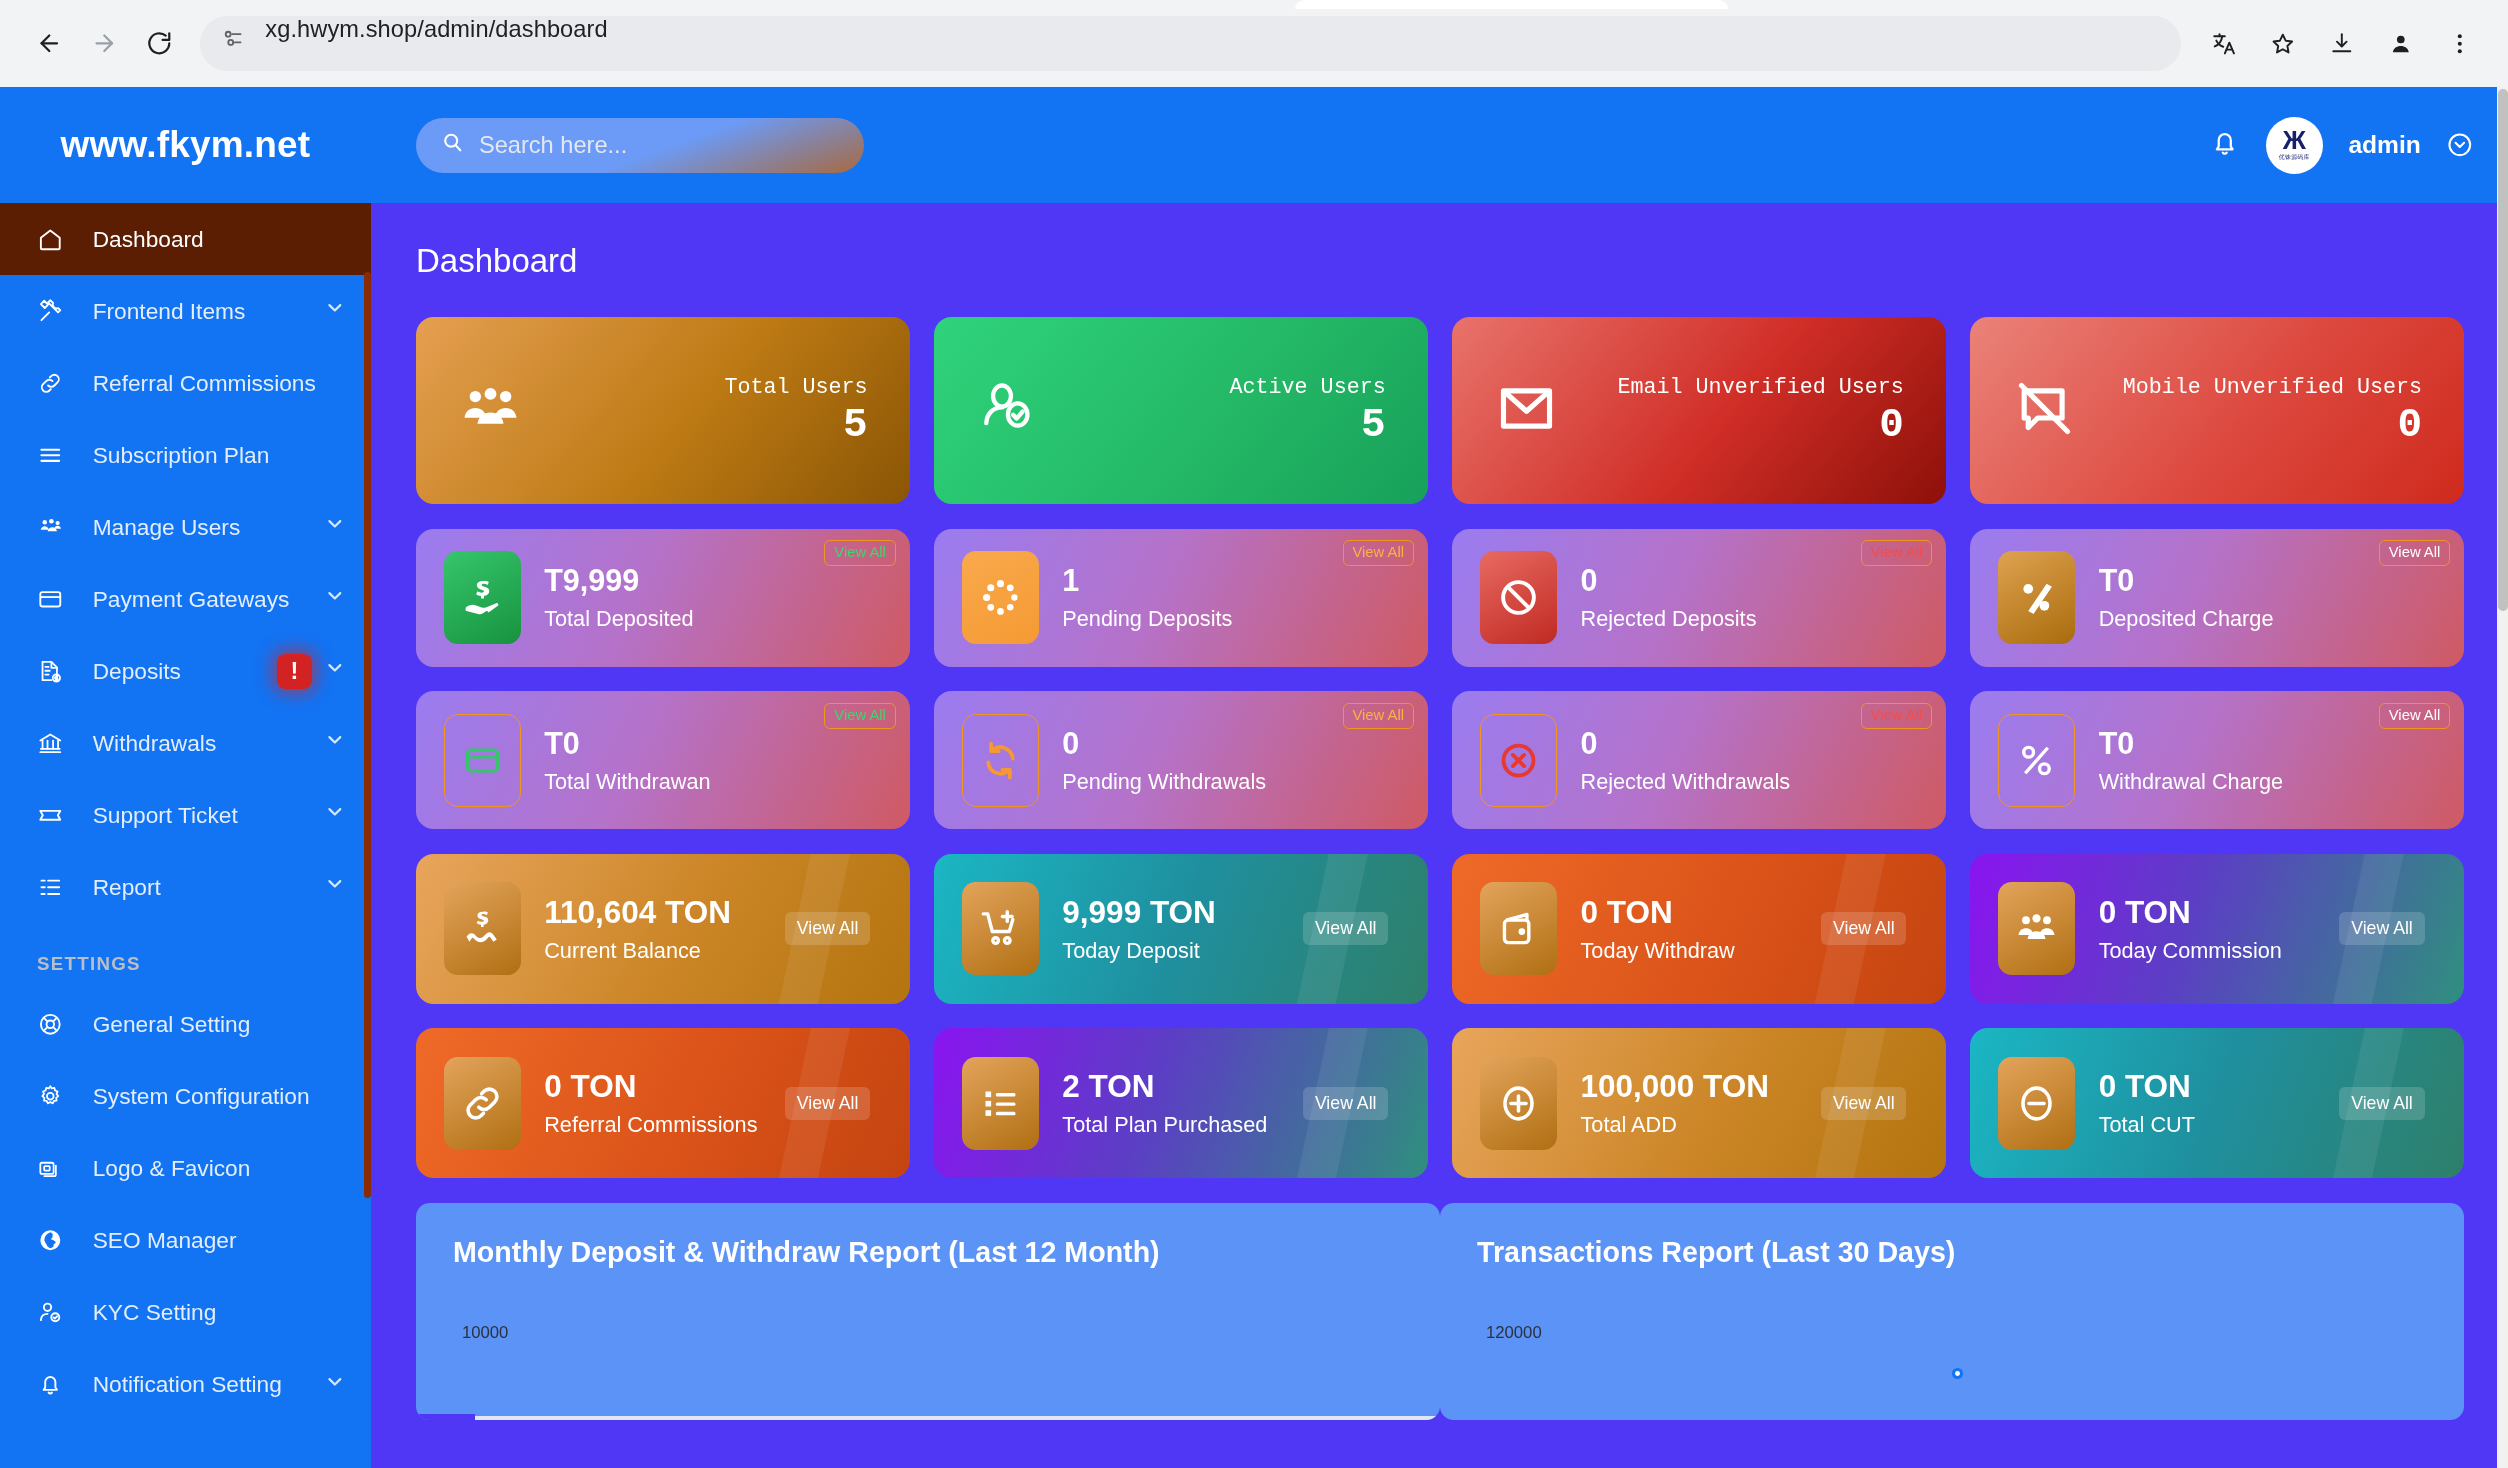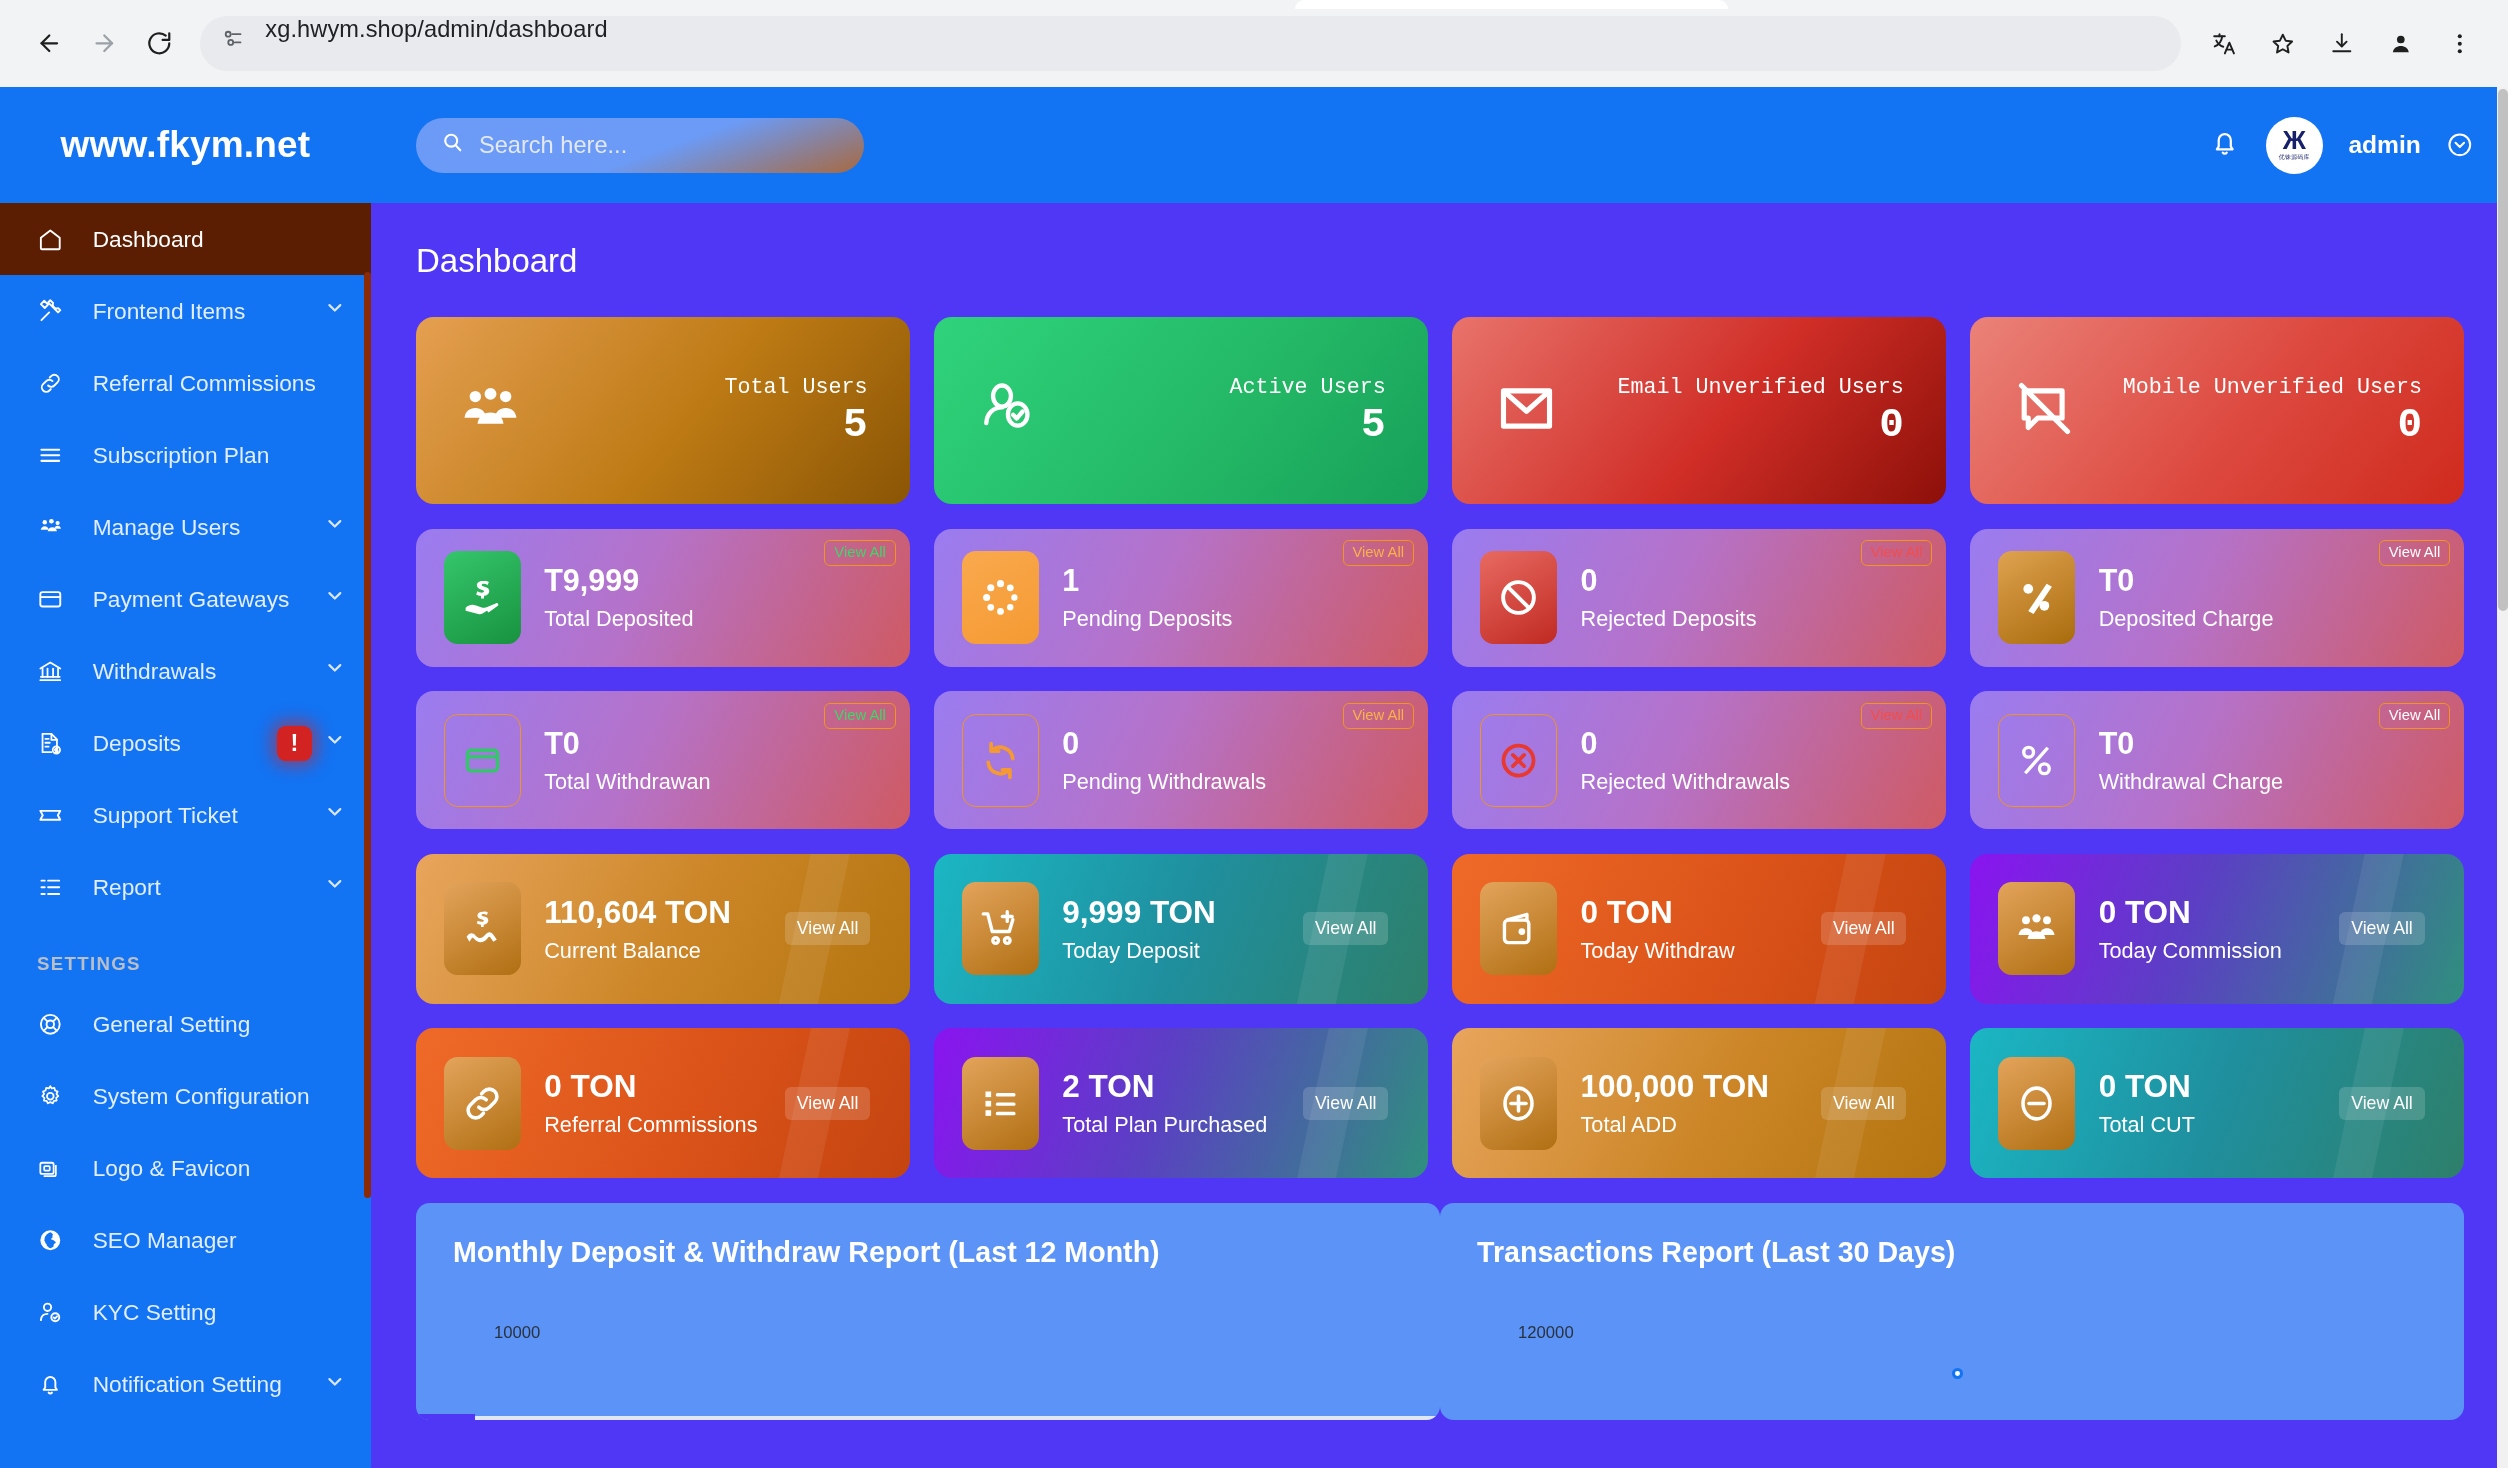--- a/index.html
+++ b/index.html
@@ -188,21 +188,21 @@
   }
 
   
   .charts { display: grid; grid-template-columns: 1fr 1fr; }
   .chart-panel {
     background: #5b93f7; border-radius: 13.8px; height: 217px;
     padding: 33px 37px; position: relative; overflow: hidden;
   }
   .chart-title { color: #fff; font-size: 28.6px; font-weight: 600; }
   .chart-ytick {
-    position: absolute; left: 78px; top: 120px;
+    position: absolute; left: 46px; top: 120px;
     color: #29323d; font-size: 16.7px;
   }
   .chart-dot {
     position: absolute; left: 50%; top: 165px; width: 10.8px; height: 10.8px;
     border-radius: 50%; border: 3px solid #1273f3; background: #fff;
   }
   .chart-axis-left {
     position: absolute; left: 0; bottom: 0; width: 59px; height: 5.9px;
     background: #4f37f5;
   }
@@ -376,53 +376,53 @@
       <span class="chev">
         <svg viewBox="0 0 24 24" fill="none" stroke="currentColor" stroke-width="2.4" stroke-linecap="round" stroke-linejoin="round">
             <path d="M6 9l6 6 6-6"></path>
           </svg>
       </span>
     </div>
 
     <div class="nav-item">
       <span class="nav-icon">
         <svg viewBox="0 0 24 24" fill="none" stroke="currentColor" stroke-width="1.6" stroke-linecap="round" stroke-linejoin="round">
-            <path d="M3 9.5L12 4l9 5.5"></path>
-            <path d="M5 9.5V17"></path>
-            <path d="M9.5 9.5V17"></path>
-            <path d="M14.5 9.5V17"></path>
-            <path d="M19 9.5V17"></path>
-            <path d="M3 20h18"></path>
-            <path d="M3.5 17h17"></path>
-          </svg>
-      </span>
-      <span class="nav-label">Withdrawals</span>
-      <span class="chev">
-        <svg viewBox="0 0 24 24" fill="none" stroke="currentColor" stroke-width="2.4" stroke-linecap="round" stroke-linejoin="round">
-            <path d="M6 9l6 6 6-6"></path>
-          </svg>
-      </span>
-    </div>
-
-    <div class="nav-item">
-      <span class="nav-icon">
-        <svg viewBox="0 0 24 24" fill="none" stroke="currentColor" stroke-width="1.6" stroke-linecap="round" stroke-linejoin="round">
             <path d="M5 3.5h8l5 5v8.5"></path>
             <path d="M13 3.5V9h5"></path>
             <path d="M5 3.5V20h8"></path>
             <path d="M7.5 8h3"></path>
             <path d="M7.5 11.5h4"></path>
             <path d="M7.5 15h3"></path>
             <circle cx="17.5" cy="18" r="3.3"></circle>
             <path d="M17.5 16.2v3.6"></path>
             <path d="M18.6 17h-1.7a.8.8 0 0 0 0 1.6h1.2a.8.8 0 0 1 0 1.6h-1.7"></path>
           </svg>
       </span>
       <span class="nav-label">Deposits</span>
       <span class="badge-alert">!</span>
+      <span class="chev">
+        <svg viewBox="0 0 24 24" fill="none" stroke="currentColor" stroke-width="2.4" stroke-linecap="round" stroke-linejoin="round">
+            <path d="M6 9l6 6 6-6"></path>
+          </svg>
+      </span>
+    </div>
+
+    <div class="nav-item">
+      <span class="nav-icon">
+        <svg viewBox="0 0 24 24" fill="none" stroke="currentColor" stroke-width="1.6" stroke-linecap="round" stroke-linejoin="round">
+            <path d="M3 9.5L12 4l9 5.5"></path>
+            <path d="M5 9.5V17"></path>
+            <path d="M9.5 9.5V17"></path>
+            <path d="M14.5 9.5V17"></path>
+            <path d="M19 9.5V17"></path>
+            <path d="M3 20h18"></path>
+            <path d="M3.5 17h17"></path>
+          </svg>
+      </span>
+      <span class="nav-label">Withdrawals</span>
       <span class="chev">
         <svg viewBox="0 0 24 24" fill="none" stroke="currentColor" stroke-width="2.4" stroke-linecap="round" stroke-linejoin="round">
             <path d="M6 9l6 6 6-6"></path>
           </svg>
       </span>
     </div>
 
     <div class="nav-item">
       <span class="nav-icon">
         <svg viewBox="0 0 24 24" fill="none" stroke="currentColor" stroke-width="1.7" stroke-linejoin="round">

